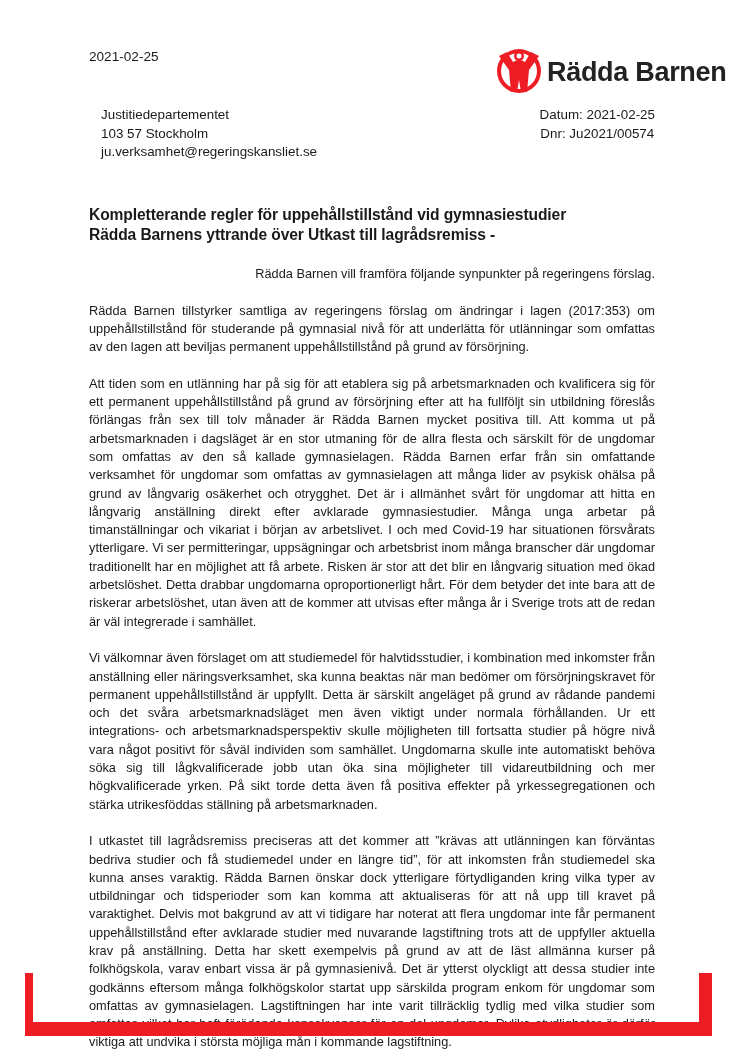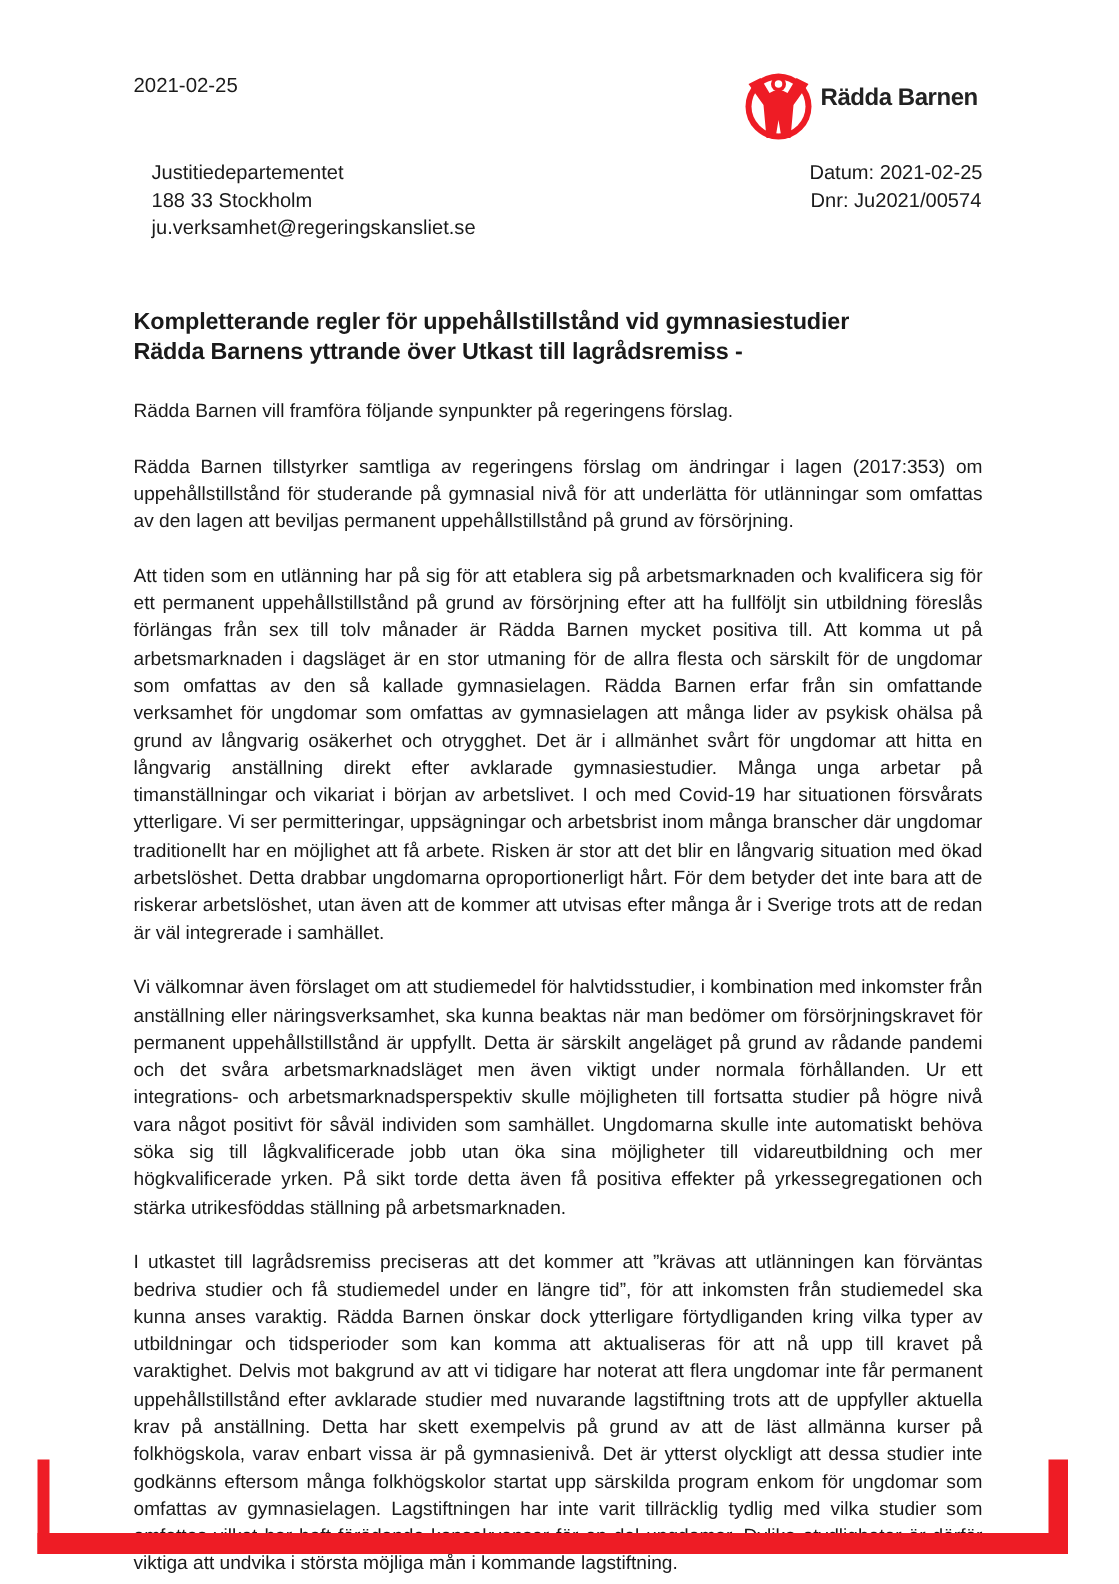--- a/index.html
+++ b/index.html
@@ -6,35 +6,35 @@
   body {
     width: 746px; height: 1056px; position: relative; overflow: hidden;
     font-family: "Liberation Sans", "DejaVu Sans", sans-serif;
     color: #1a1a1a;
   }
   .abs { position: absolute; }
   .top-date { left: 89px; top: 49px; font-size: 13.6px; }
   .logo { left: 495px; top: 46px; width: 200px; height: 50px; }
   .logo svg { position: absolute; left: 0; top: 0; }
   .logo-text {
-    position: absolute; left: 52px; top: 11px; font-size: 16px; font-weight: bold;
+    position: absolute; left: 52px; top: 11px; font-size: 27px; font-weight: bold;
     color: #222; letter-spacing: -0.3px; white-space: nowrap;
   }
   .recipient { left: 89px; top: 106px; font-size: 13.4px; line-height: 18.5px; }
   .recipient div, .meta div { white-space: nowrap; margin-left: 12px; }
   .meta { right: 91px; top: 106px; font-size: 13.4px; line-height: 18.5px; text-align: center; }
   .title {
     left: 89px; top: 205px; width: 600px; font-size: 15.6px; font-weight: bold;
     line-height: 20px; letter-spacing: -0.1px;
   }
   .body-text {
     left: 89px; top: 265px; width: 566px; font-size: 12.75px; line-height: 18.3px;
   }
   .body-text p { margin: 0 0 18.3px 0; text-align: justify; }
-  .body-text p.intro { text-align: left; }
+  .body-text p.intro { text-align: right; }
   .bracket-left { left: 25px; top: 973px; width: 8px; height: 63px; background: #ee1c25; }
   .bracket-right { left: 699px; top: 973px; width: 13px; height: 63px; background: #ee1c25; }
   .bracket-bottom { left: 25px; top: 1022px; width: 687px; height: 14px; background: #ee1c25; }
 </style>
 </head>
 <body>
 
 <div class="abs top-date">2021-02-25</div>
 
 <div class="abs logo">
@@ -43,21 +43,21 @@
     <circle cx="24" cy="25" r="18" fill="#ffffff"></circle>
     <path d="M4 10 L12 6 L18 16 Q24 12 30 16 L36 6 L44 10 L34 24 L32 46 L26 46 L24 34 L22 46 L16 46 L14 24 Z" fill="#ee1c25"></path>
     <circle cx="24" cy="10" r="5" fill="#ee1c25"></circle>
     <circle cx="24" cy="10" r="2.5" fill="#ffffff"></circle>
   </svg>
   <span class="logo-text">Rädda Barnen</span>
 </div>
 
 <div class="abs recipient">
   <div>Justitiedepartementet</div>
-  <div>188 33 Stockholm</div>
+  <div>103 57 Stockholm</div>
   <div>ju.verksamhet@regeringskansliet.se</div>
 </div>
 
 <div class="abs meta">
   <div>Datum: 2021-02-25</div>
   <div>Dnr: Ju2021/00574</div>
 </div>
 
 <div class="abs title">
   <div>Kompletterande regler för uppehållstillstånd vid gymnasiestudier</div>

